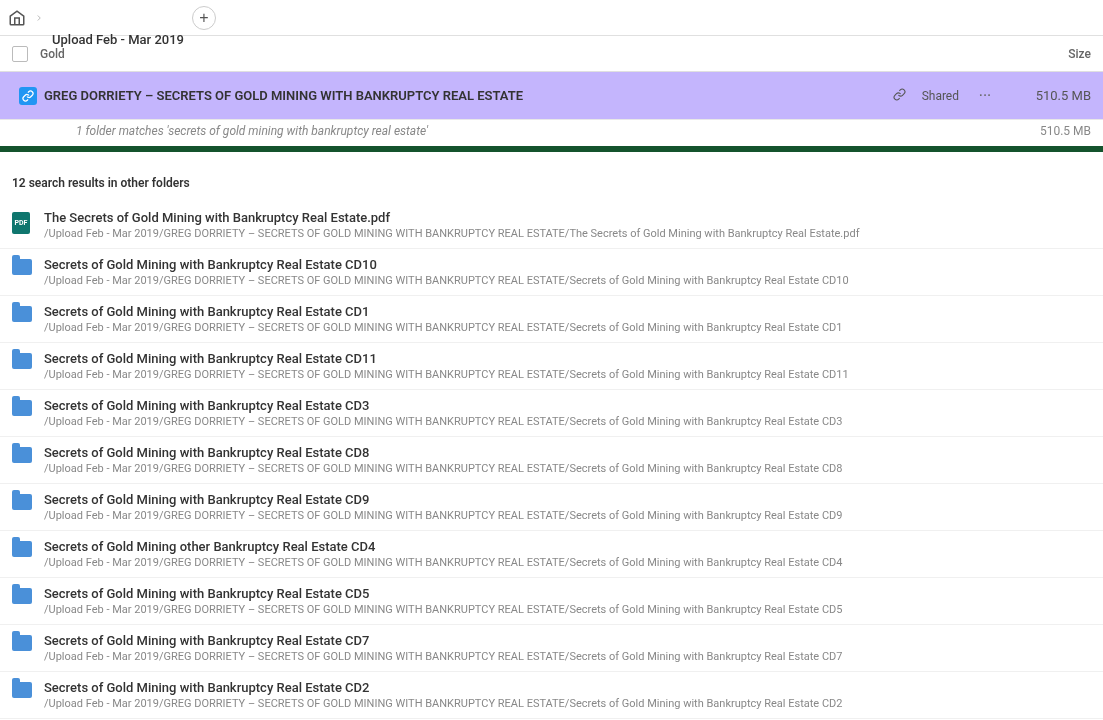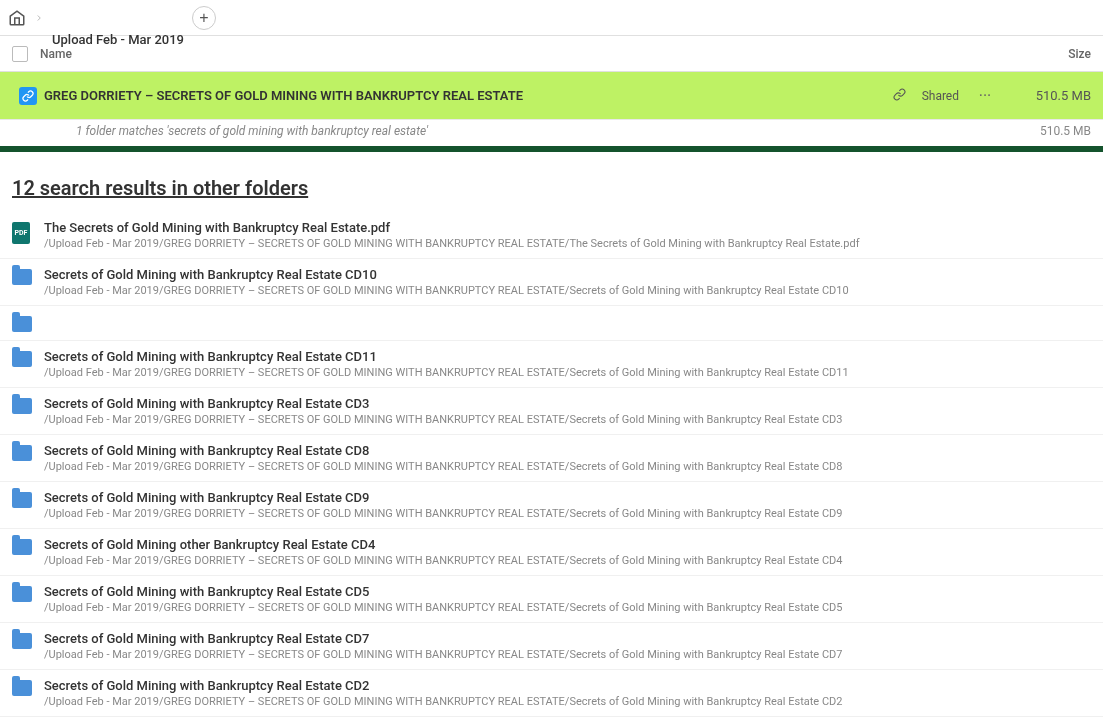--- a/index.html
+++ b/index.html
@@ -70,21 +70,21 @@
       font-weight: 500;
     }
 
     
     .primary-result-row {
       display: flex;
       align-items: center;
       height: 48px;
       padding: 0 12px;
       border-bottom: 1px solid #e8e8e8;
-      background: #bef264;
+      background: #c4b5fd;
     }
     .row-icon {
       width: 32px;
       display: flex;
       align-items: center;
       justify-content: center;
     }
     .row-name {
       flex: 1;
       font-size: 13px;
@@ -134,24 +134,23 @@
     .sub-info-size {
       width: 80px;
       text-align: right;
       font-size: 12px;
       color: #888;
     }
 
     
     .section-heading {
       padding: 24px 12px 12px 12px;
-      font-size: 20px;
+      font-size: 12px;
       font-weight: 600;
       color: #333;
-      text-decoration: underline;
     }
 
     
     .result-item {
       display: flex;
       align-items: flex-start;
       padding: 8px 12px;
       border-bottom: 1px solid #f0f0f0;
       cursor: pointer;
     }
@@ -248,21 +247,21 @@
     <path d="M9 18l6-6-6-6"></path>
   </svg>
   <span class="breadcrumb-title">Upload Feb - Mar 2019</span>
   <button class="add-btn">+</button>
 </div>
 
 <div class="col-header">
   <div class="col-header-checkbox">
     <div class="checkbox"></div>
   </div>
-  <div class="col-header-name">Name</div>
+  <div class="col-header-name">Gold</div>
   <div class="col-header-size">Size</div>
 </div>
 
 <div class="primary-result-row">
   <div class="row-icon">
     <div class="link-icon">
       <svg width="12" height="12" viewBox="0 0 24 24" fill="none" stroke="white" stroke-width="2.5">
         <path d="M10 13a5 5 0 007.54.54l3-3a5 5 0 00-7.07-7.07l-1.72 1.71"></path>
         <path d="M14 11a5 5 0 00-7.54-.54l-3 3a5 5 0 007.07 7.07l1.71-1.71"></path>
       </svg>
@@ -305,20 +304,24 @@
     </div>
     <div class="result-item-content">
       <div class="result-item-name">Secrets of Gold Mining with Bankruptcy Real Estate CD10</div>
       <div class="result-item-path">/Upload Feb - Mar 2019/GREG DORRIETY – SECRETS OF GOLD MINING WITH BANKRUPTCY REAL ESTATE/Secrets of Gold Mining with Bankruptcy Real Estate CD10</div>
     </div>
   </div>
     <div class="result-item">
     <div class="result-item-icon">
       <div class="folder-icon"></div>
     </div>
+    <div class="result-item-content">
+      <div class="result-item-name">Secrets of Gold Mining with Bankruptcy Real Estate CD1</div>
+      <div class="result-item-path">/Upload Feb - Mar 2019/GREG DORRIETY – SECRETS OF GOLD MINING WITH BANKRUPTCY REAL ESTATE/Secrets of Gold Mining with Bankruptcy Real Estate CD1</div>
+    </div>
   </div>
     <div class="result-item">
     <div class="result-item-icon">
       <div class="folder-icon"></div>
     </div>
     <div class="result-item-content">
       <div class="result-item-name">Secrets of Gold Mining with Bankruptcy Real Estate CD11</div>
       <div class="result-item-path">/Upload Feb - Mar 2019/GREG DORRIETY – SECRETS OF GOLD MINING WITH BANKRUPTCY REAL ESTATE/Secrets of Gold Mining with Bankruptcy Real Estate CD11</div>
     </div>
   </div>

